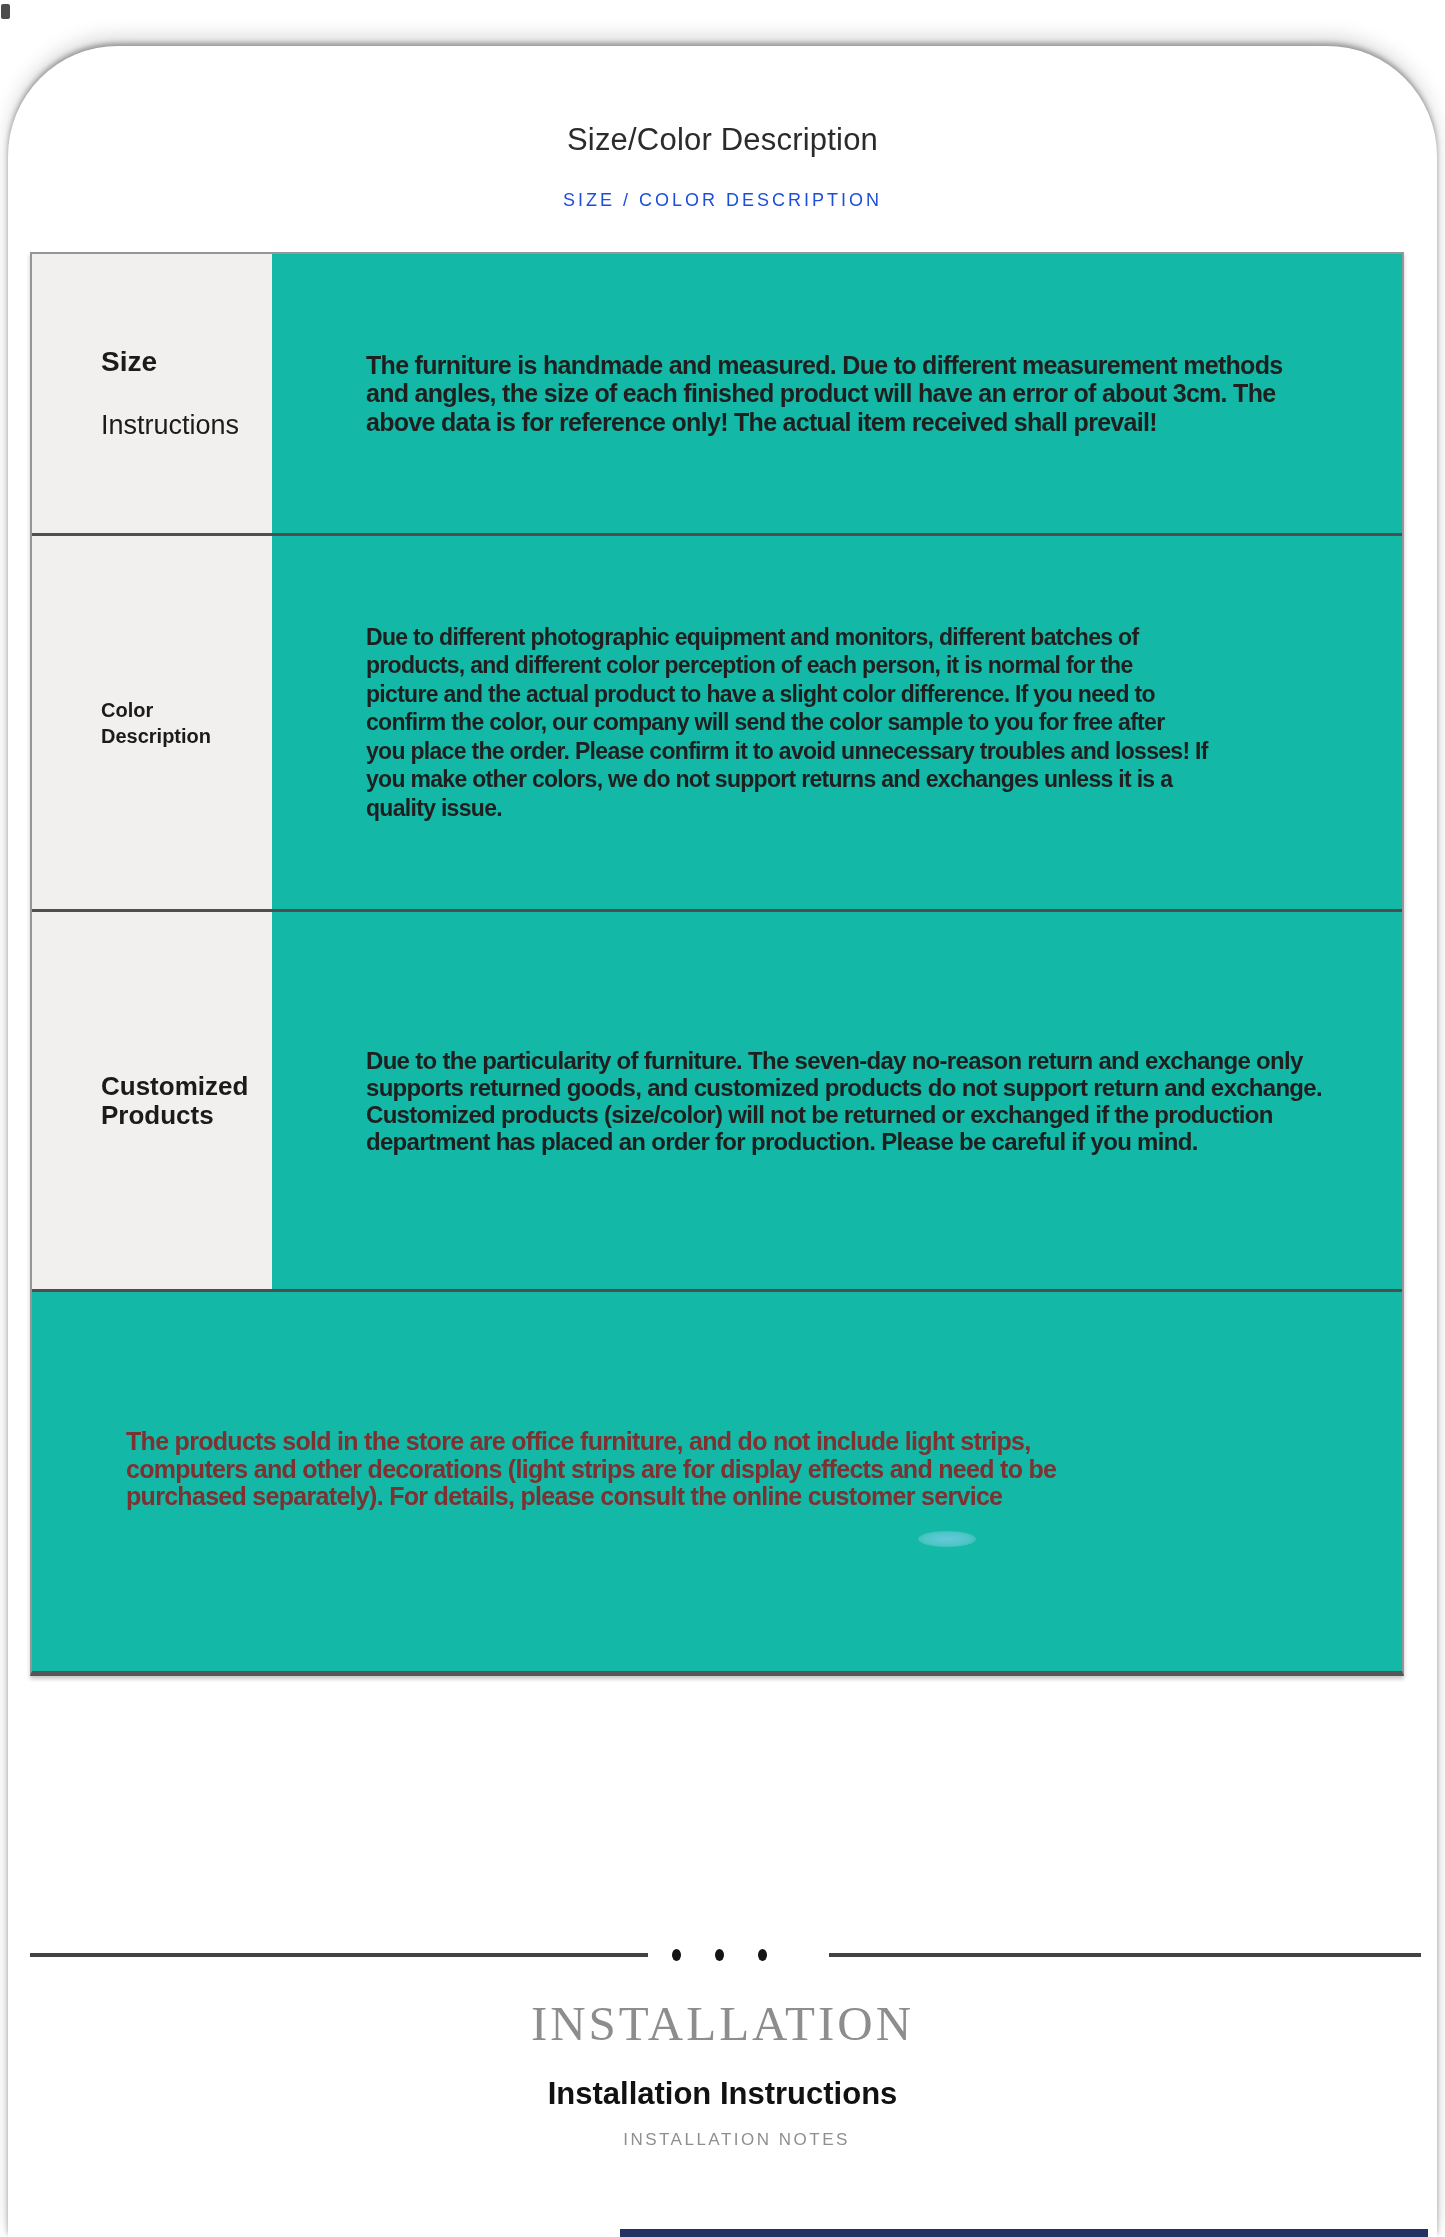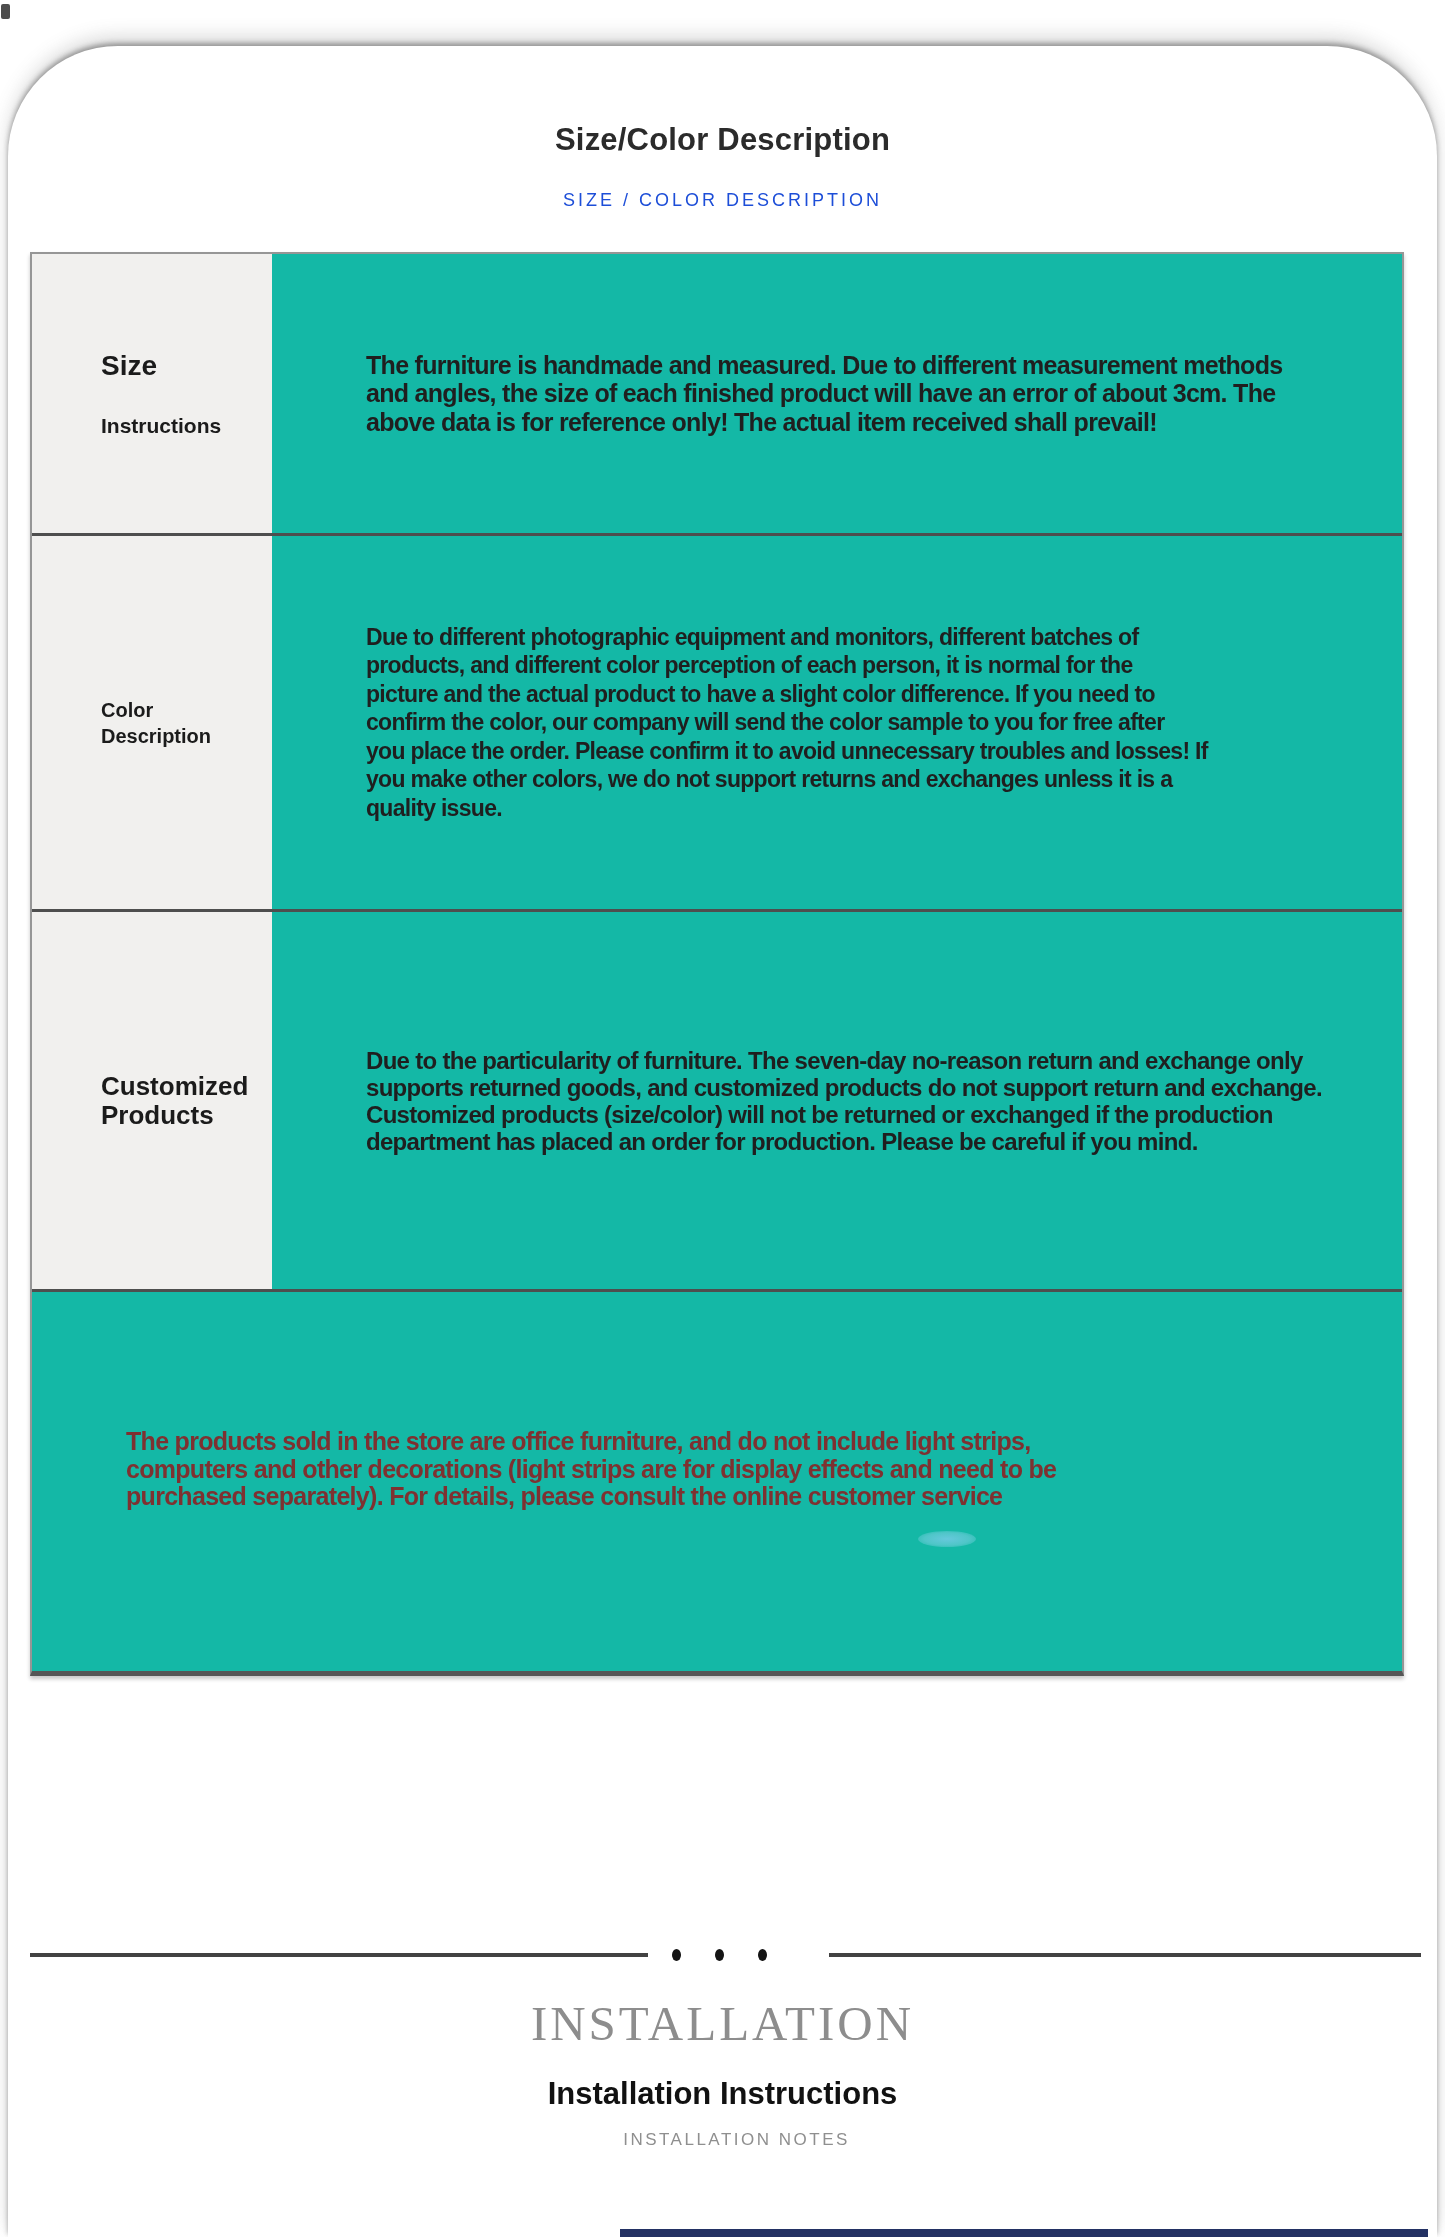--- a/index.html
+++ b/index.html
@@ -14,21 +14,21 @@
     background:#ffffff;
     border-radius:110px 110px 0 0;
     box-shadow:0 -3px 5px rgba(60,60,60,.45), 0 -10px 18px rgba(90,90,90,.22);
   }
   .corner-speck{
     position:absolute;left:1px;top:4px;width:9px;height:15px;
     background:#2e2e2e;border-radius:2px;opacity:.85;
   }
   .title{
     position:absolute;top:122px;left:0;width:100%;margin:0;
-    text-align:center;font-size:31px;font-weight:bold;color:#2b2b2b;
+    text-align:center;font-size:31px;font-weight:normal;color:#2b2b2b;
     letter-spacing:.2px;
   }
   .subtitle{
     position:absolute;top:190px;left:0;width:100%;
     text-align:center;font-size:18px;color:#1d4ed8;letter-spacing:3px;
   }
   .info-table{
     position:absolute;left:30px;top:252px;width:1374px;
     border:2px solid #969696;border-bottom:5px solid #565656;
     box-sizing:border-box;background:#14b8a6;
@@ -39,21 +39,21 @@
   .row1{height:279px;}
   .row2{height:373px;}
   .row3{height:377px;}
   .row4{height:379px;}
   .tlabel{
     width:240px;flex-shrink:0;background:#f1f0ee;
     display:flex;flex-direction:column;justify-content:center;
     padding-left:69px;box-sizing:border-box;color:#1b1b1b;
   }
   .lbl-primary{font-size:28px;font-weight:bold;}
-  .lbl-sub{font-size:21px;font-weight:bold;margin-top:32px;}
+  .lbl-sub{font-size:27px;font-weight:normal;margin-top:32px;}
   .lbl-wrap{font-weight:bold;width:150px;}
   .row2 .lbl-wrap{font-size:20px;line-height:26px;}
   .row3 .lbl-wrap{font-size:26px;line-height:29px;}
   .row4 .lbl-wrap{font-size:24px;line-height:28px;}
   .tcontent{
     flex:1;display:flex;flex-direction:column;justify-content:center;
     padding:0 24px 0 82px;box-sizing:border-box;position:relative;
   }
   .tcontent p{
     margin:12px;white-space:pre-line;font-weight:bold;color:#1f1f1f;

